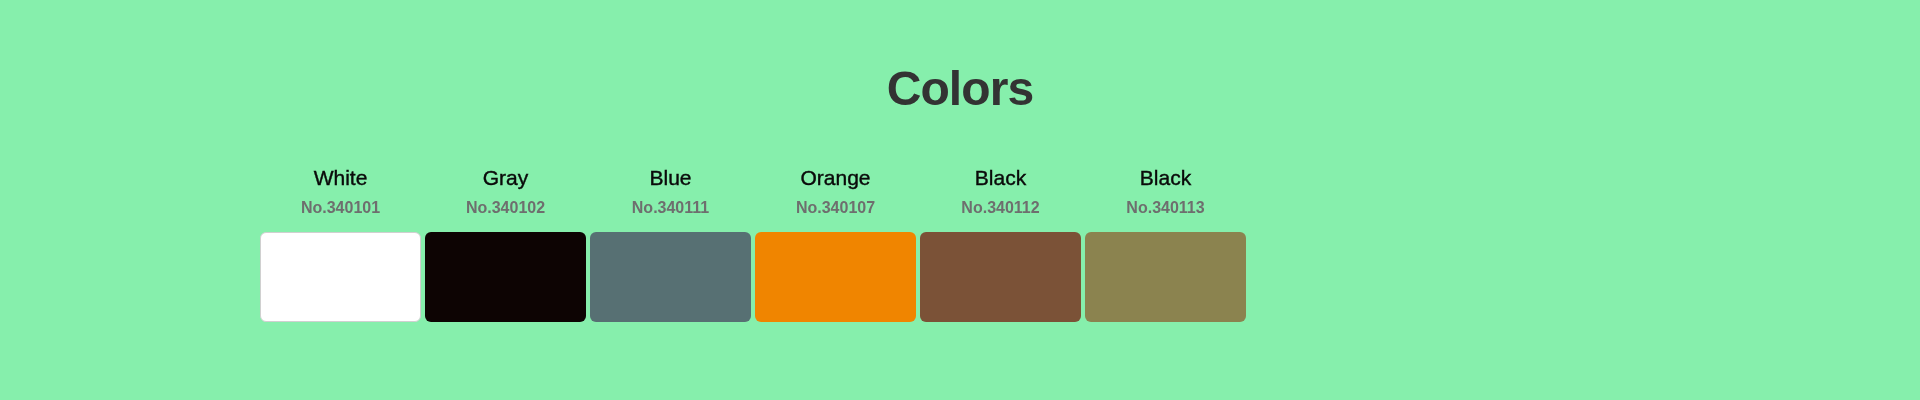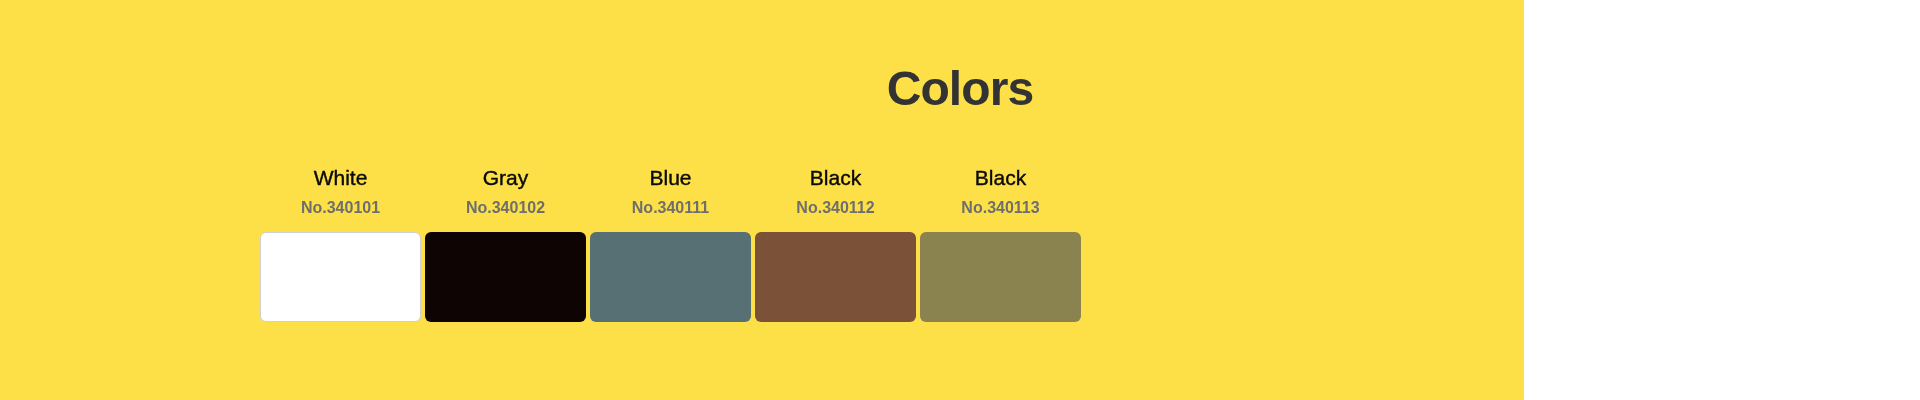--- a/index.html
+++ b/index.html
@@ -3,21 +3,21 @@
 <meta charset="utf-8">
 <title>Colors</title>
 <style>
   html, body { margin:0; padding:0; }
   body {
     width:1920px; height:400px; background:#ffffff;
     font-family:"Liberation Sans", sans-serif;
     overflow:hidden;
     -webkit-font-smoothing:antialiased;
   }
-  .page { position:relative; width:1524px; height:400px; background:#fde047; }
+  .page { position:relative; width:1920px; height:400px; background:#86efac; }
 
   .page-title {
     position:absolute; top:65px; left:0; width:1920px;
     margin:0; padding:0;
     text-align:center;
     font-size:48px; line-height:48px; font-weight:700;
     color:#333333; letter-spacing:-0.9px;
   }
 
   .swatch-list {
@@ -66,20 +66,25 @@
     <div class="color-name">Gray</div>
     <div class="color-code">No.340102</div>
     <div class="color-chip" style="background: rgb(13, 4, 3);"></div>
   </div>
       <div class="swatch-item">
     <div class="color-name">Blue</div>
     <div class="color-code">No.340111</div>
     <div class="color-chip" style="background: rgb(87, 112, 115);"></div>
   </div>
       <div class="swatch-item">
+    <div class="color-name">Orange</div>
+    <div class="color-code">No.340107</div>
+    <div class="color-chip" style="background: rgb(240, 133, 0);"></div>
+  </div>
+      <div class="swatch-item">
     <div class="color-name">Black</div>
     <div class="color-code">No.340112</div>
     <div class="color-chip" style="background: rgb(123, 82, 55);"></div>
   </div>
       <div class="swatch-item">
     <div class="color-name">Black</div>
     <div class="color-code">No.340113</div>
     <div class="color-chip" style="background: rgb(139, 131, 79);"></div>
   </div>
     </div>

